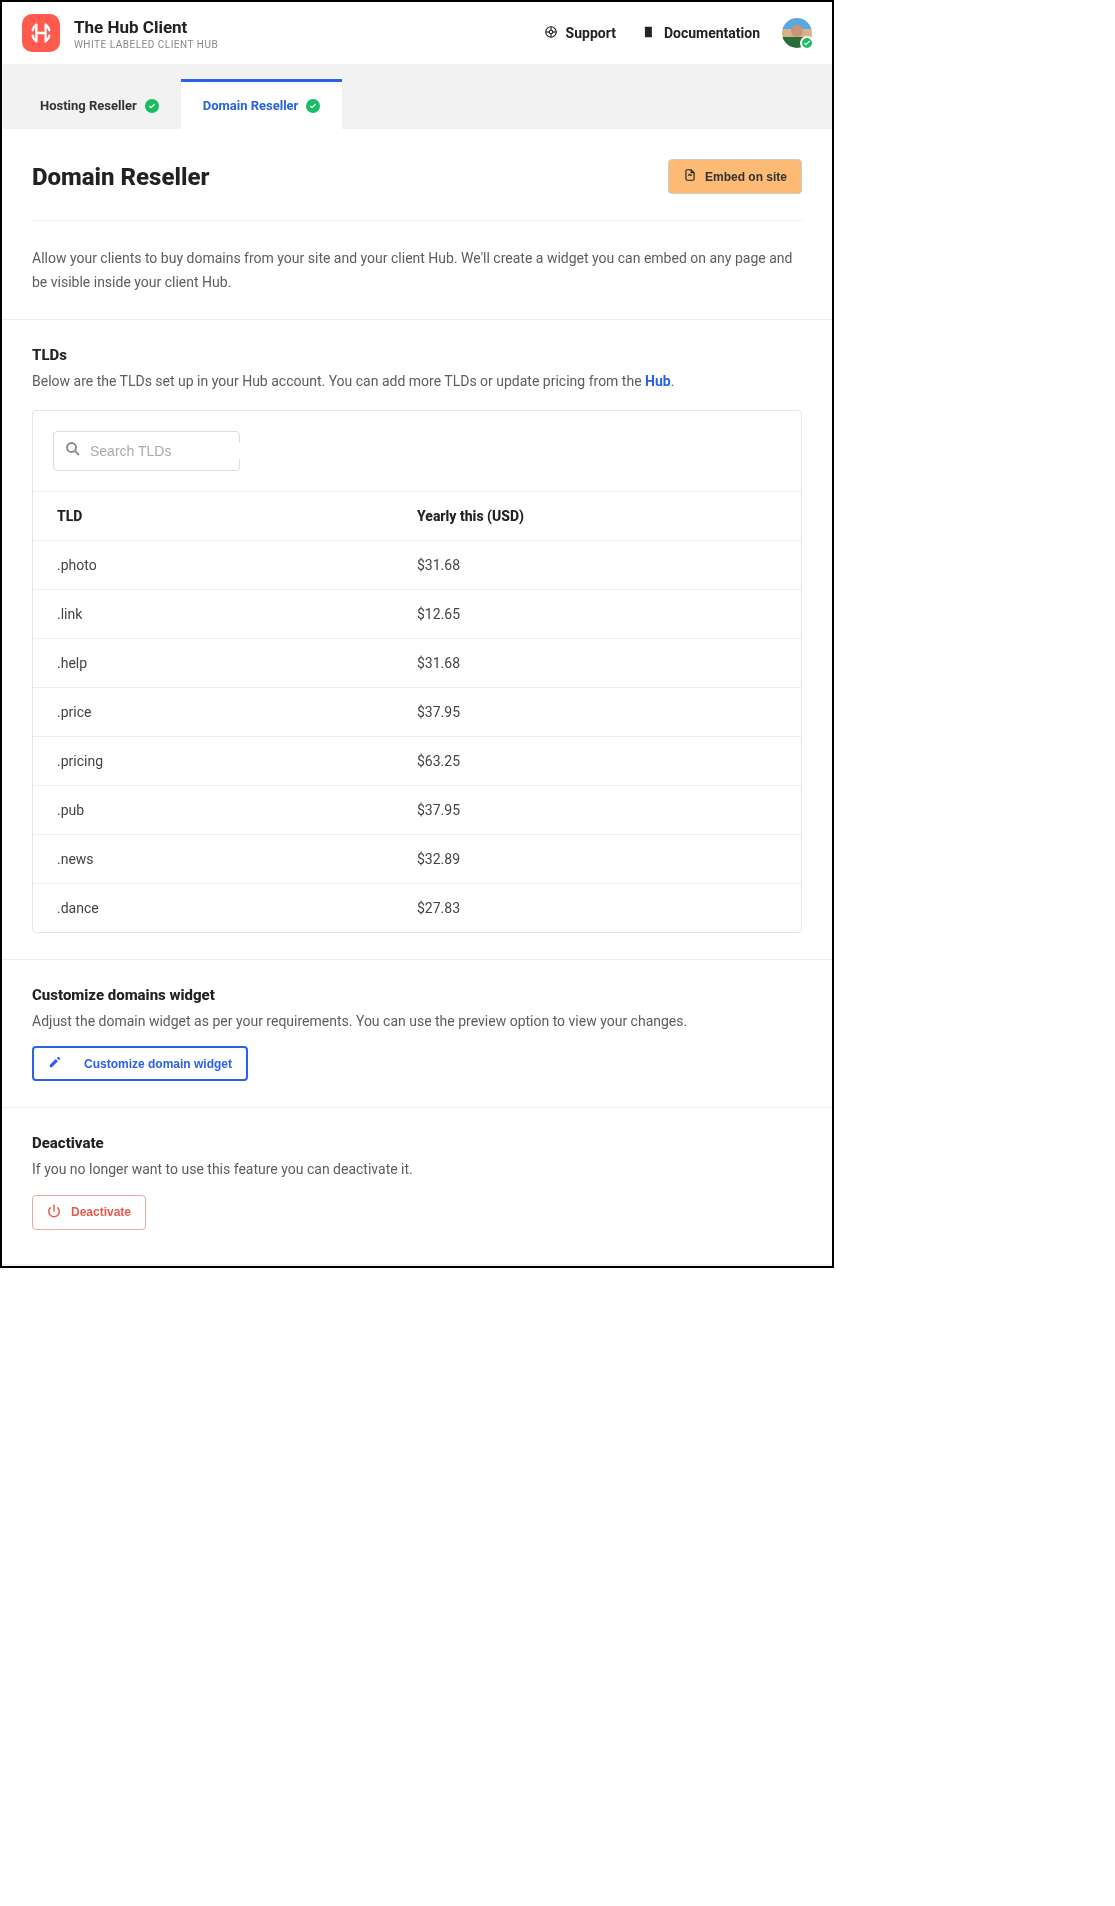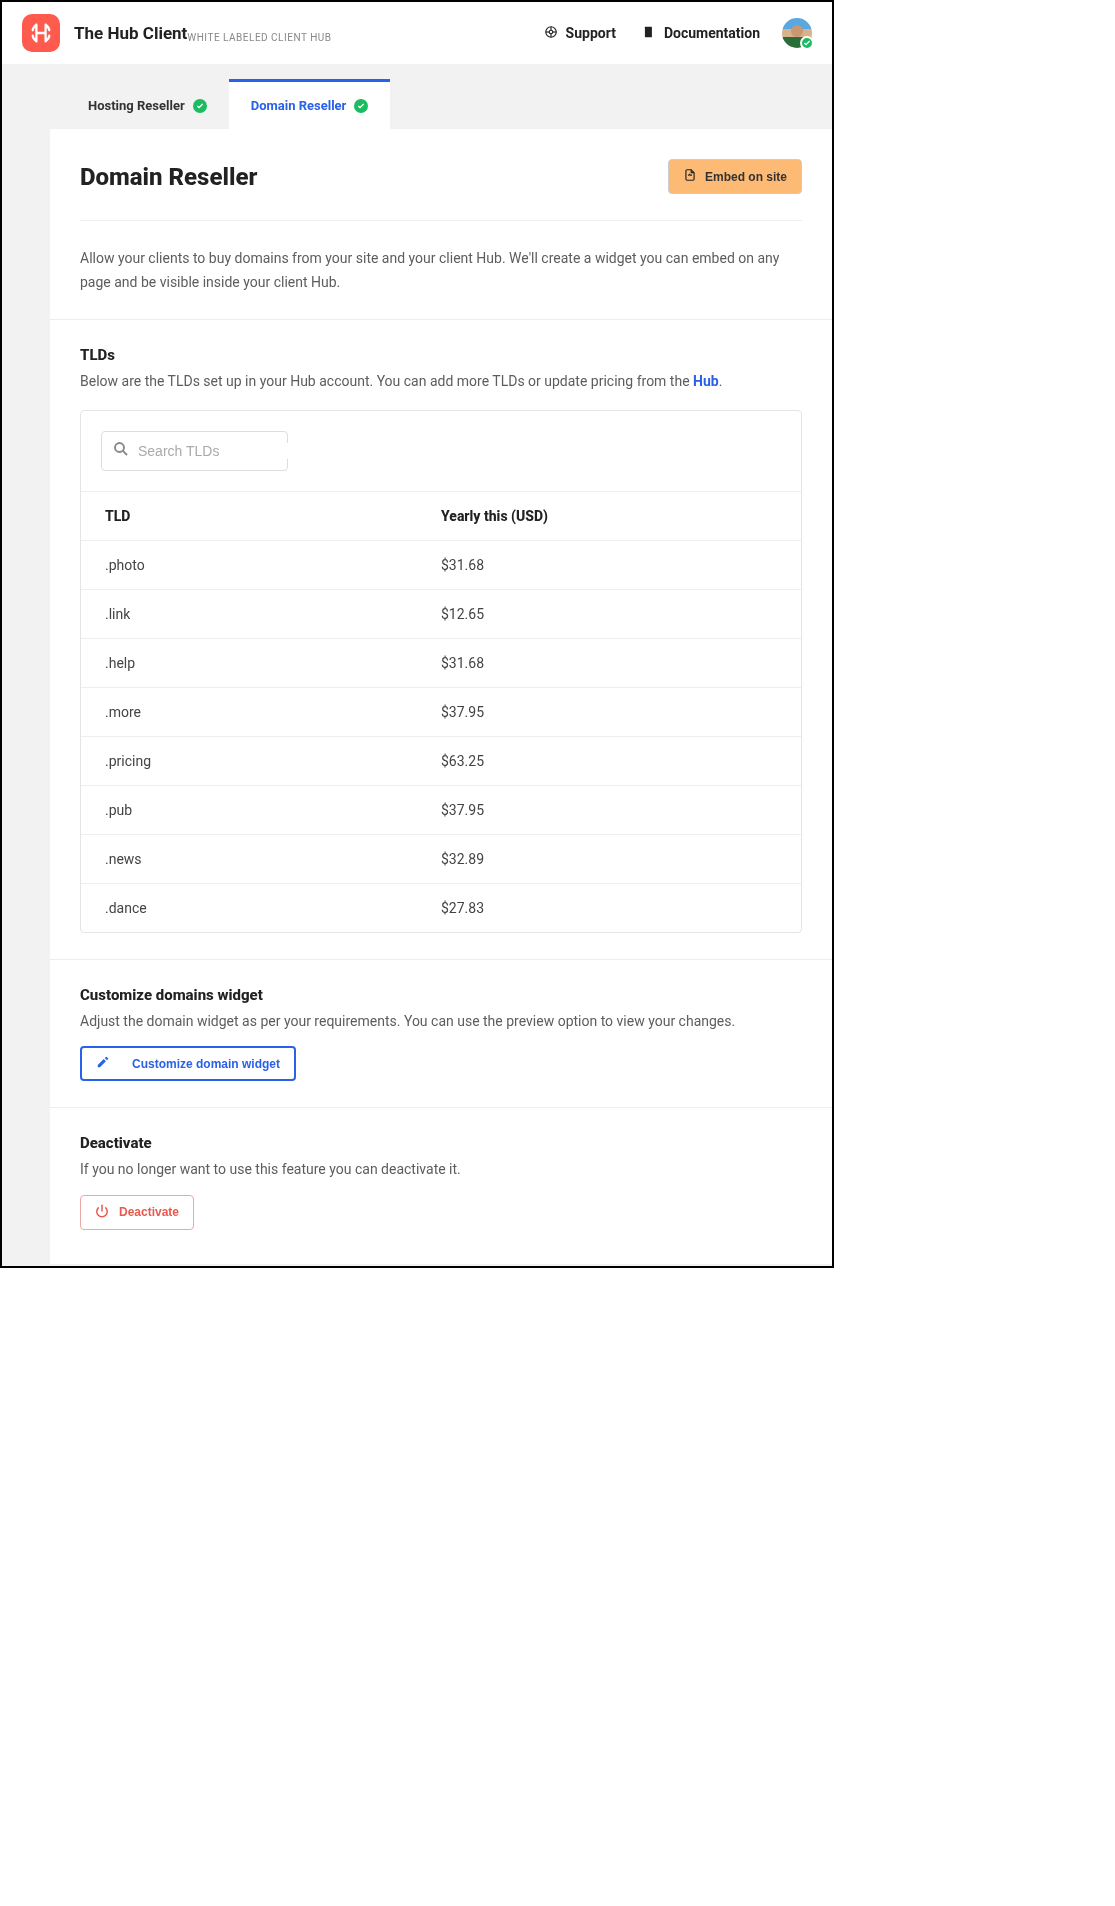--- a/index.html
+++ b/index.html
@@ -18,21 +18,21 @@
     background: #fff;
   }
   .logo {
     width: 38px; height: 38px;
     background: #ff5a4e;
     border-radius: 10px;
     display: flex; align-items: center; justify-content: center;
     margin-right: 14px;
   }
   .logo svg { width: 22px; height: 22px; }
-  .brand { display: flex; flex-direction: row; align-items: flex-end; }
+  .brand { display: flex; flex-direction: column; }
   .brand-title { font-size: 17px; font-weight: 700; color: #222; }
   .brand-sub { font-size: 10px; letter-spacing: 0.5px; color: #888; margin-top: 2px; }
   .header-spacer { flex: 1; }
   .header-link {
     display: flex; align-items: center; gap: 8px;
     font-size: 14px; font-weight: 700; color: #222;
     margin-left: 26px; cursor: pointer;
   }
   .header-link svg { width: 14px; height: 14px; }
   .avatar-wrap { position: relative; margin-left: 22px; }
@@ -46,21 +46,21 @@
     background:#c99772; border-radius:50%;
   }
   .avatar-status {
     position: absolute; right: -2px; bottom: -2px;
     width: 14px; height: 14px; border-radius: 50%;
     background: #1abc61; border: 2px solid #fff;
     display:flex;align-items:center;justify-content:center;
   }
   .avatar-status svg{width:8px;height:8px;}
   
-  .page { background: #f2f2f2; padding-bottom: 2px; padding-left: 48px;}
+  .page { background: #f2f2f2; padding-bottom: 2px;}
   .tabs {
     display: flex; padding-left: 16px; padding-top: 18px;
   }
   .tab {
     padding: 16px 22px 16px 22px;
     font-size: 13px; font-weight: 700; color: #333;
     display: flex; align-items: center; gap: 8px;
     cursor: pointer; position: relative;
   }
   .tab.active {
@@ -249,21 +249,21 @@
             </div>
             <div class="tld-row">
               <div>.link</div>
               <div>$12.65</div>
             </div>
             <div class="tld-row">
               <div>.help</div>
               <div>$31.68</div>
             </div>
             <div class="tld-row">
-              <div>.more</div>
+              <div>.price</div>
               <div>$37.95</div>
             </div>
             <div class="tld-row">
               <div>.pricing</div>
               <div>$63.25</div>
             </div>
             <div class="tld-row">
               <div>.pub</div>
               <div>$37.95</div>
             </div>

